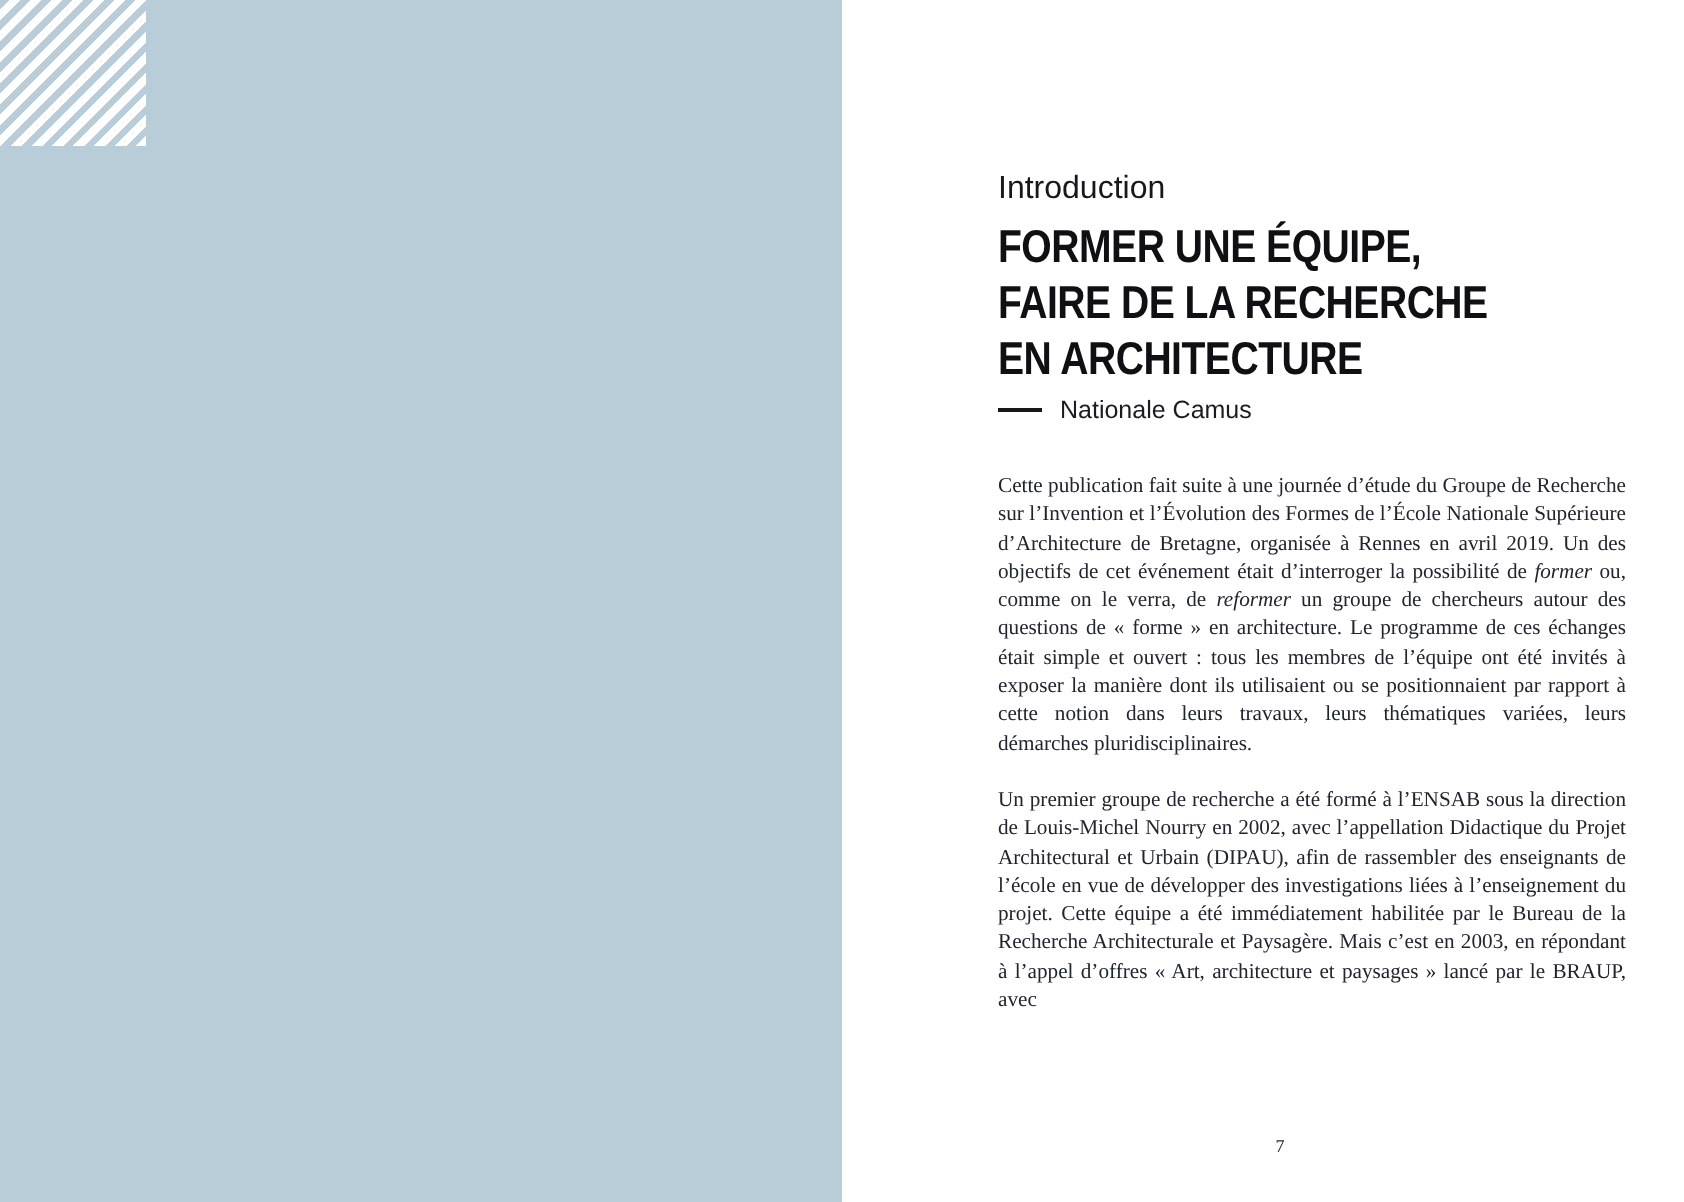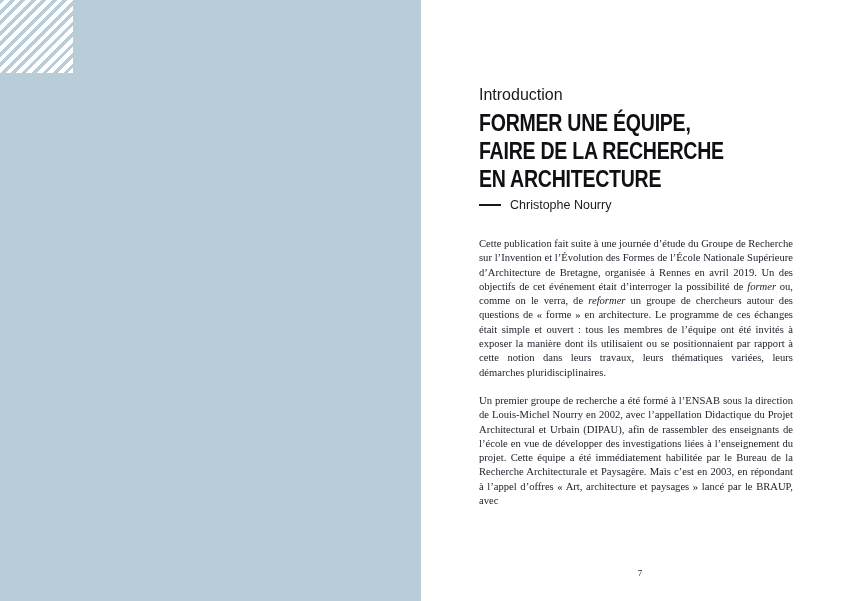--- a/index.html
+++ b/index.html
@@ -33,21 +33,21 @@
     );
   }
   
   .right-page {
     position: absolute;
     left: 421px; top: 0; right: 0; bottom: 0;
     background: #ffffff;
   }
   .content {
     position: absolute;
-    left: 58px;  
+    left: 78px;  
     top: 84px;
     width: 314px;
   }
   .kicker {
     font-size: 16px;
     line-height: 22px;
     color: #17181c;
     letter-spacing: 0;
   }
   .title {
@@ -114,21 +114,21 @@
       <div class="kicker">Introduction</div>
 
       <h1 class="title">
           <span class="tline">FORMER UNE ÉQUIPE,</span>
           <span class="tline">FAIRE DE LA RECHERCHE</span>
           <span class="tline">EN ARCHITECTURE</span>
         </h1>
 
       <div class="author">
         <span class="dash"></span>
-        <span>Christophe Nourry</span>
+        <span>Nationale Camus</span>
       </div>
 
       <div class="body">
         <p><span>Cette publication fait suite à une journée d’étude du Groupe de Recherche sur l’Invention et l’Évolution des Formes de l’École Nationale Supérieure d’Architecture de Bretagne, organisée à Rennes en avril 2019. Un des objectifs de cet événement était d’interroger la possibilité de </span><em>former</em><span> ou, comme on le verra, de </span><em>reformer</em><span> un groupe de chercheurs autour des questions de « forme » en architecture. Le programme de ces échanges était simple et ouvert : tous les membres de l’équipe ont été invités à exposer la manière dont ils utilisaient ou se positionnaient par rapport à cette notion dans leurs travaux, leurs thématiques variées, leurs démarches pluridisciplinaires.</span></p>
 
 
         <p>Un premier groupe de recherche a été formé à l’ENSAB sous la direction de Louis-Michel Nourry en 2002, avec l’appellation Didactique du Projet Architectural et Urbain (DIPAU), afin de rassembler des enseignants de l’école en vue de développer des investigations liées à l’enseignement du projet. Cette équipe a été immédiatement habilitée par le Bureau de la Recherche Architecturale et Paysagère. Mais c’est en 2003, en répondant à l’appel d’offres « Art, architecture et paysages » lancé par le BRAUP, avec</p>
       </div>
 
     </div>

